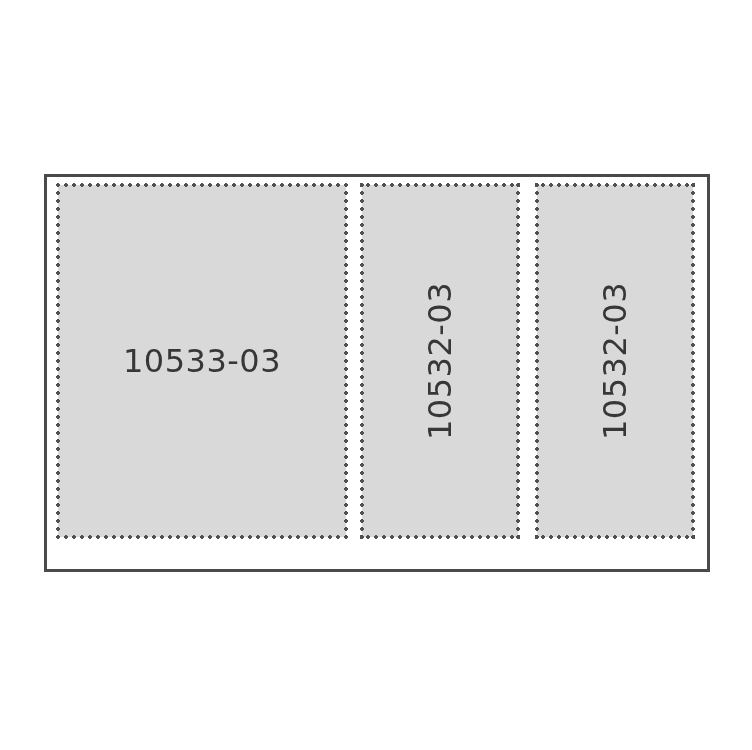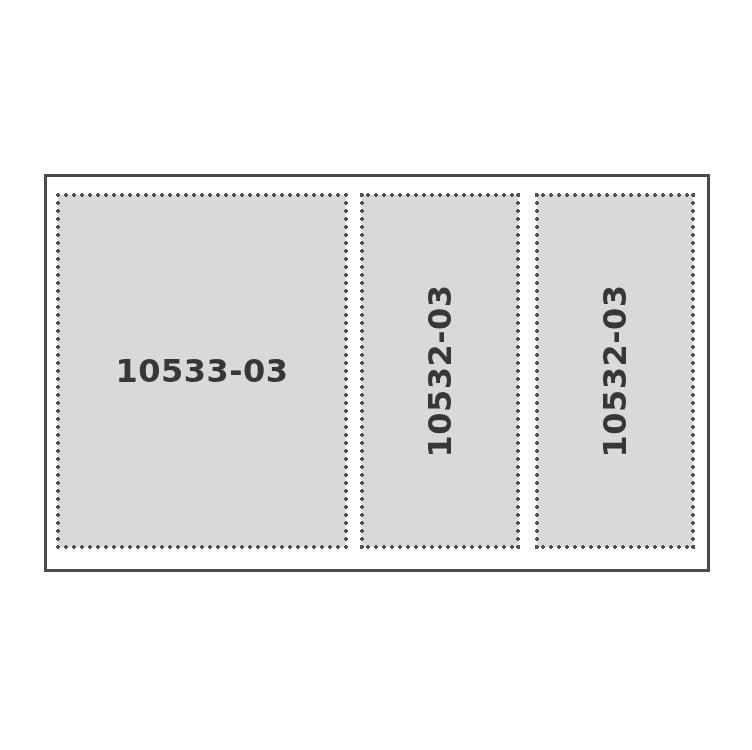--- a/index.html
+++ b/index.html
@@ -26,24 +26,23 @@
     position: absolute;
     left: 44px;
     top: 174px;
     width: 666px;
     height: 398px;
     border: 3px solid var(--outline);
     background: var(--bg);
   }
   .panel {
     position: absolute;
-    top: 18px;
+    top: 8px;
     height: 352px;
     background: var(--fill);
-    font-weight: bold;
   }
   .panel-1 { left: 11px;  width: 288px; }
   .panel-2 { left: 315px; width: 156px; }
   .panel-3 { left: 490px; width: 156px; }
 
   
   .dots {
     position: absolute;
     background-repeat: repeat;
     background-position: center;

